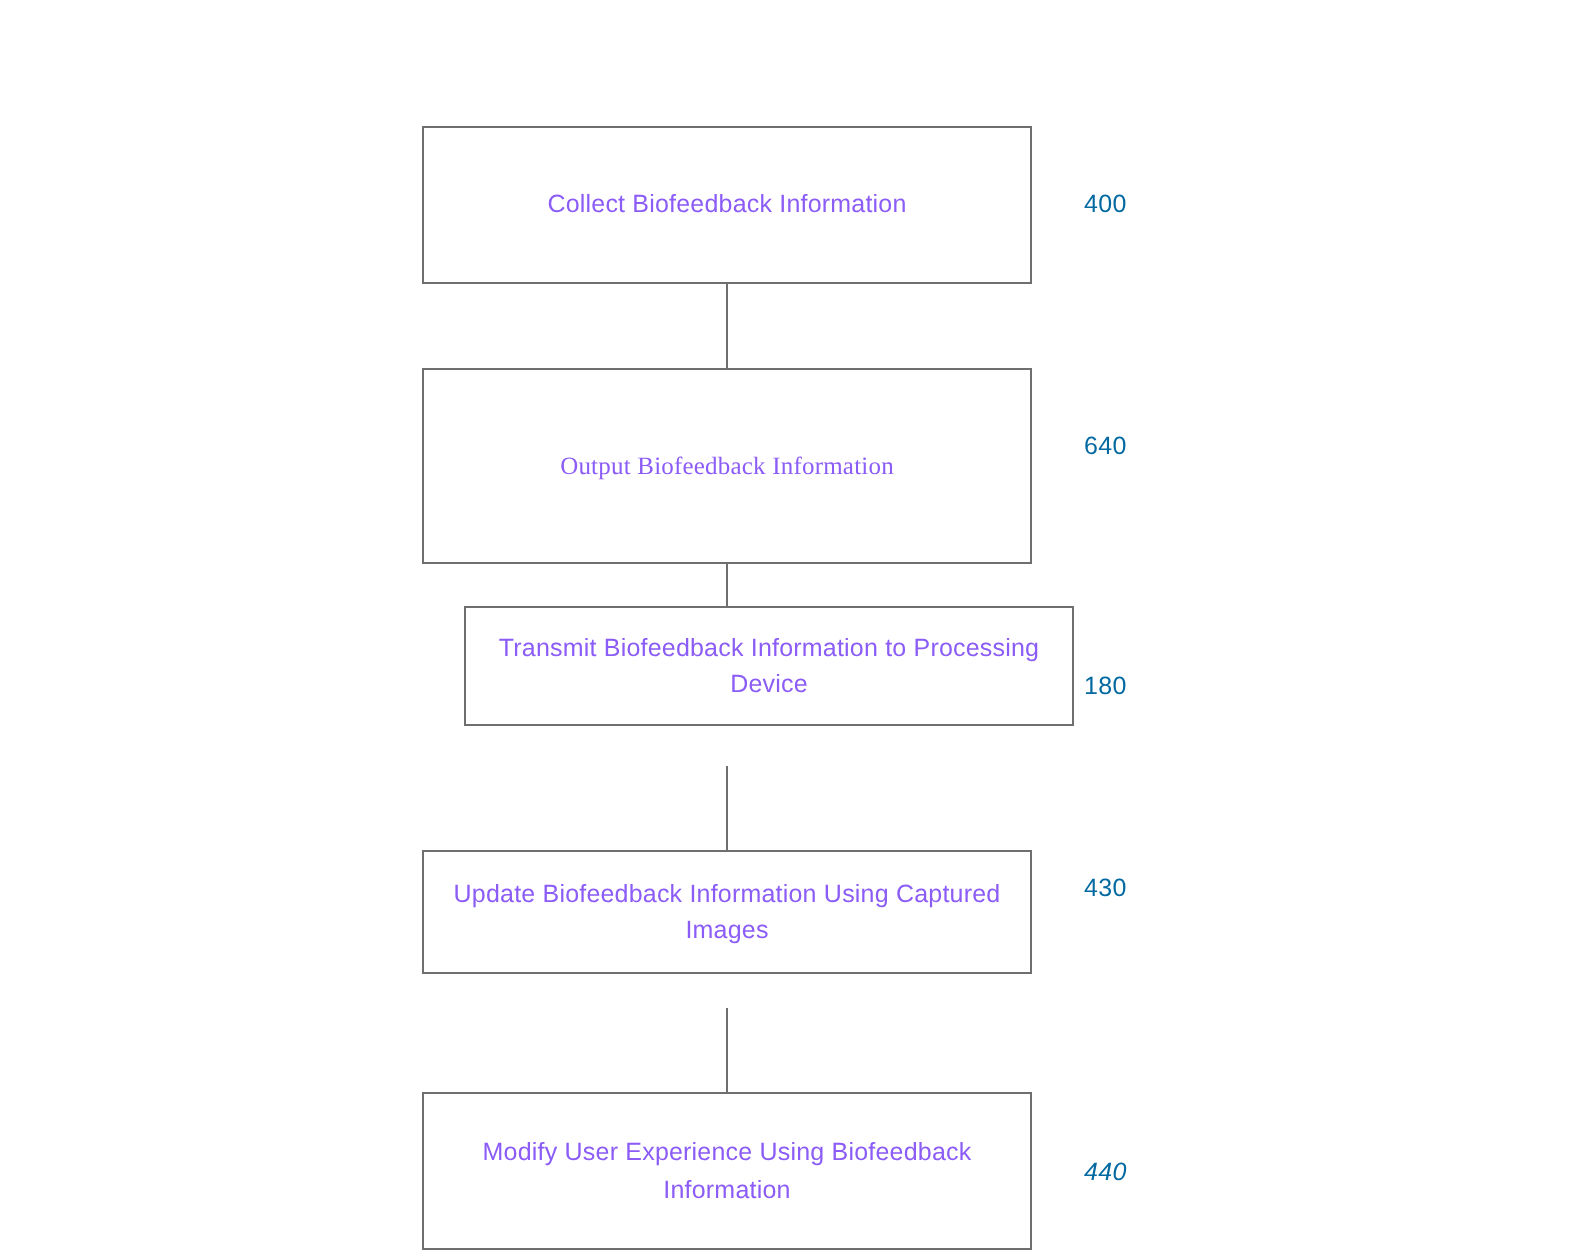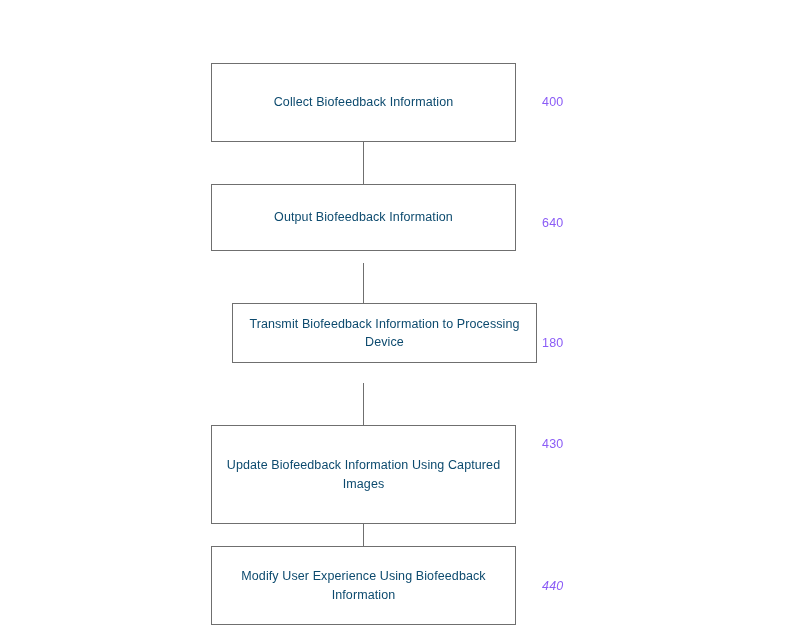--- a/index.html
+++ b/index.html
@@ -29,61 +29,61 @@
     background: #ffffff;
     display: flex;
     align-items: center;
     justify-content: center;
     text-align: center;
     padding: 6px 14px;
   }
   .node-label {
     font-size: 12.5px;
     line-height: 1.45;
-    color: #0c4a6e;
+    color: #8b5cf6;
     letter-spacing: 0.1px;
   }
   .connector {
     position: absolute;
     width: 1px;
     background: #6f6f6f;
   }
   .ref {
     position: absolute;
     font-size: 12.5px;
-    color: #8b5cf6;
+    color: #0369a1;
     letter-spacing: 0.2px;
   }
 </style>
 </head>
 <body>
 
 <div id="flowchart">
 
   <div class="connector" style="left:363px; top:142px; height:42px;"></div>
   <div class="connector" style="left:363px; top:263px; height:40px;"></div>
   <div class="connector" style="left:363px; top:383px; height:42px;"></div>
   <div class="connector" style="left:363px; top:504px; height:42px;"></div>
 
   <div class="node" style="left:211px; top:63px; width:305px; height:79px;">
     <span class="node-label">Collect Biofeedback Information</span>
   </div>
   <div class="ref" style="left:542px; top:95px;">400</div>
 
-  <div class="node" style="left:211px; top:184px; width:305px; height:67px;">
+  <div class="node" style="left:211px; top:184px; width:305px; height:98px;font-family:Liberation Serif, serif;">
     <span class="node-label">Output Biofeedback Information</span>
   </div>
   <div class="ref" style="left:542px; top:216px;">640</div>
 
   <div class="node" style="left:211px; top:303px; width:305px; height:60px;margin-left:21px;">
     <span class="node-label">Transmit Biofeedback Information to Processing Device</span>
   </div>
   <div class="ref" style="left:542px; top:336px;">180</div>
 
-  <div class="node" style="left:211px; top:425px; width:305px; height:99px;">
+  <div class="node" style="left:211px; top:425px; width:305px; height:62px;">
     <span class="node-label">Update Biofeedback Information Using Captured Images</span>
   </div>
   <div class="ref" style="left:542px; top:437px;">430</div>
 
   <div class="node" style="left:211px; top:546px; width:305px; height:79px;">
     <span class="node-label">Modify User Experience Using Biofeedback Information</span>
   </div>
   <div class="ref" style="left:542px; top:579px;font-style:italic;">440</div>
 
 </div>

